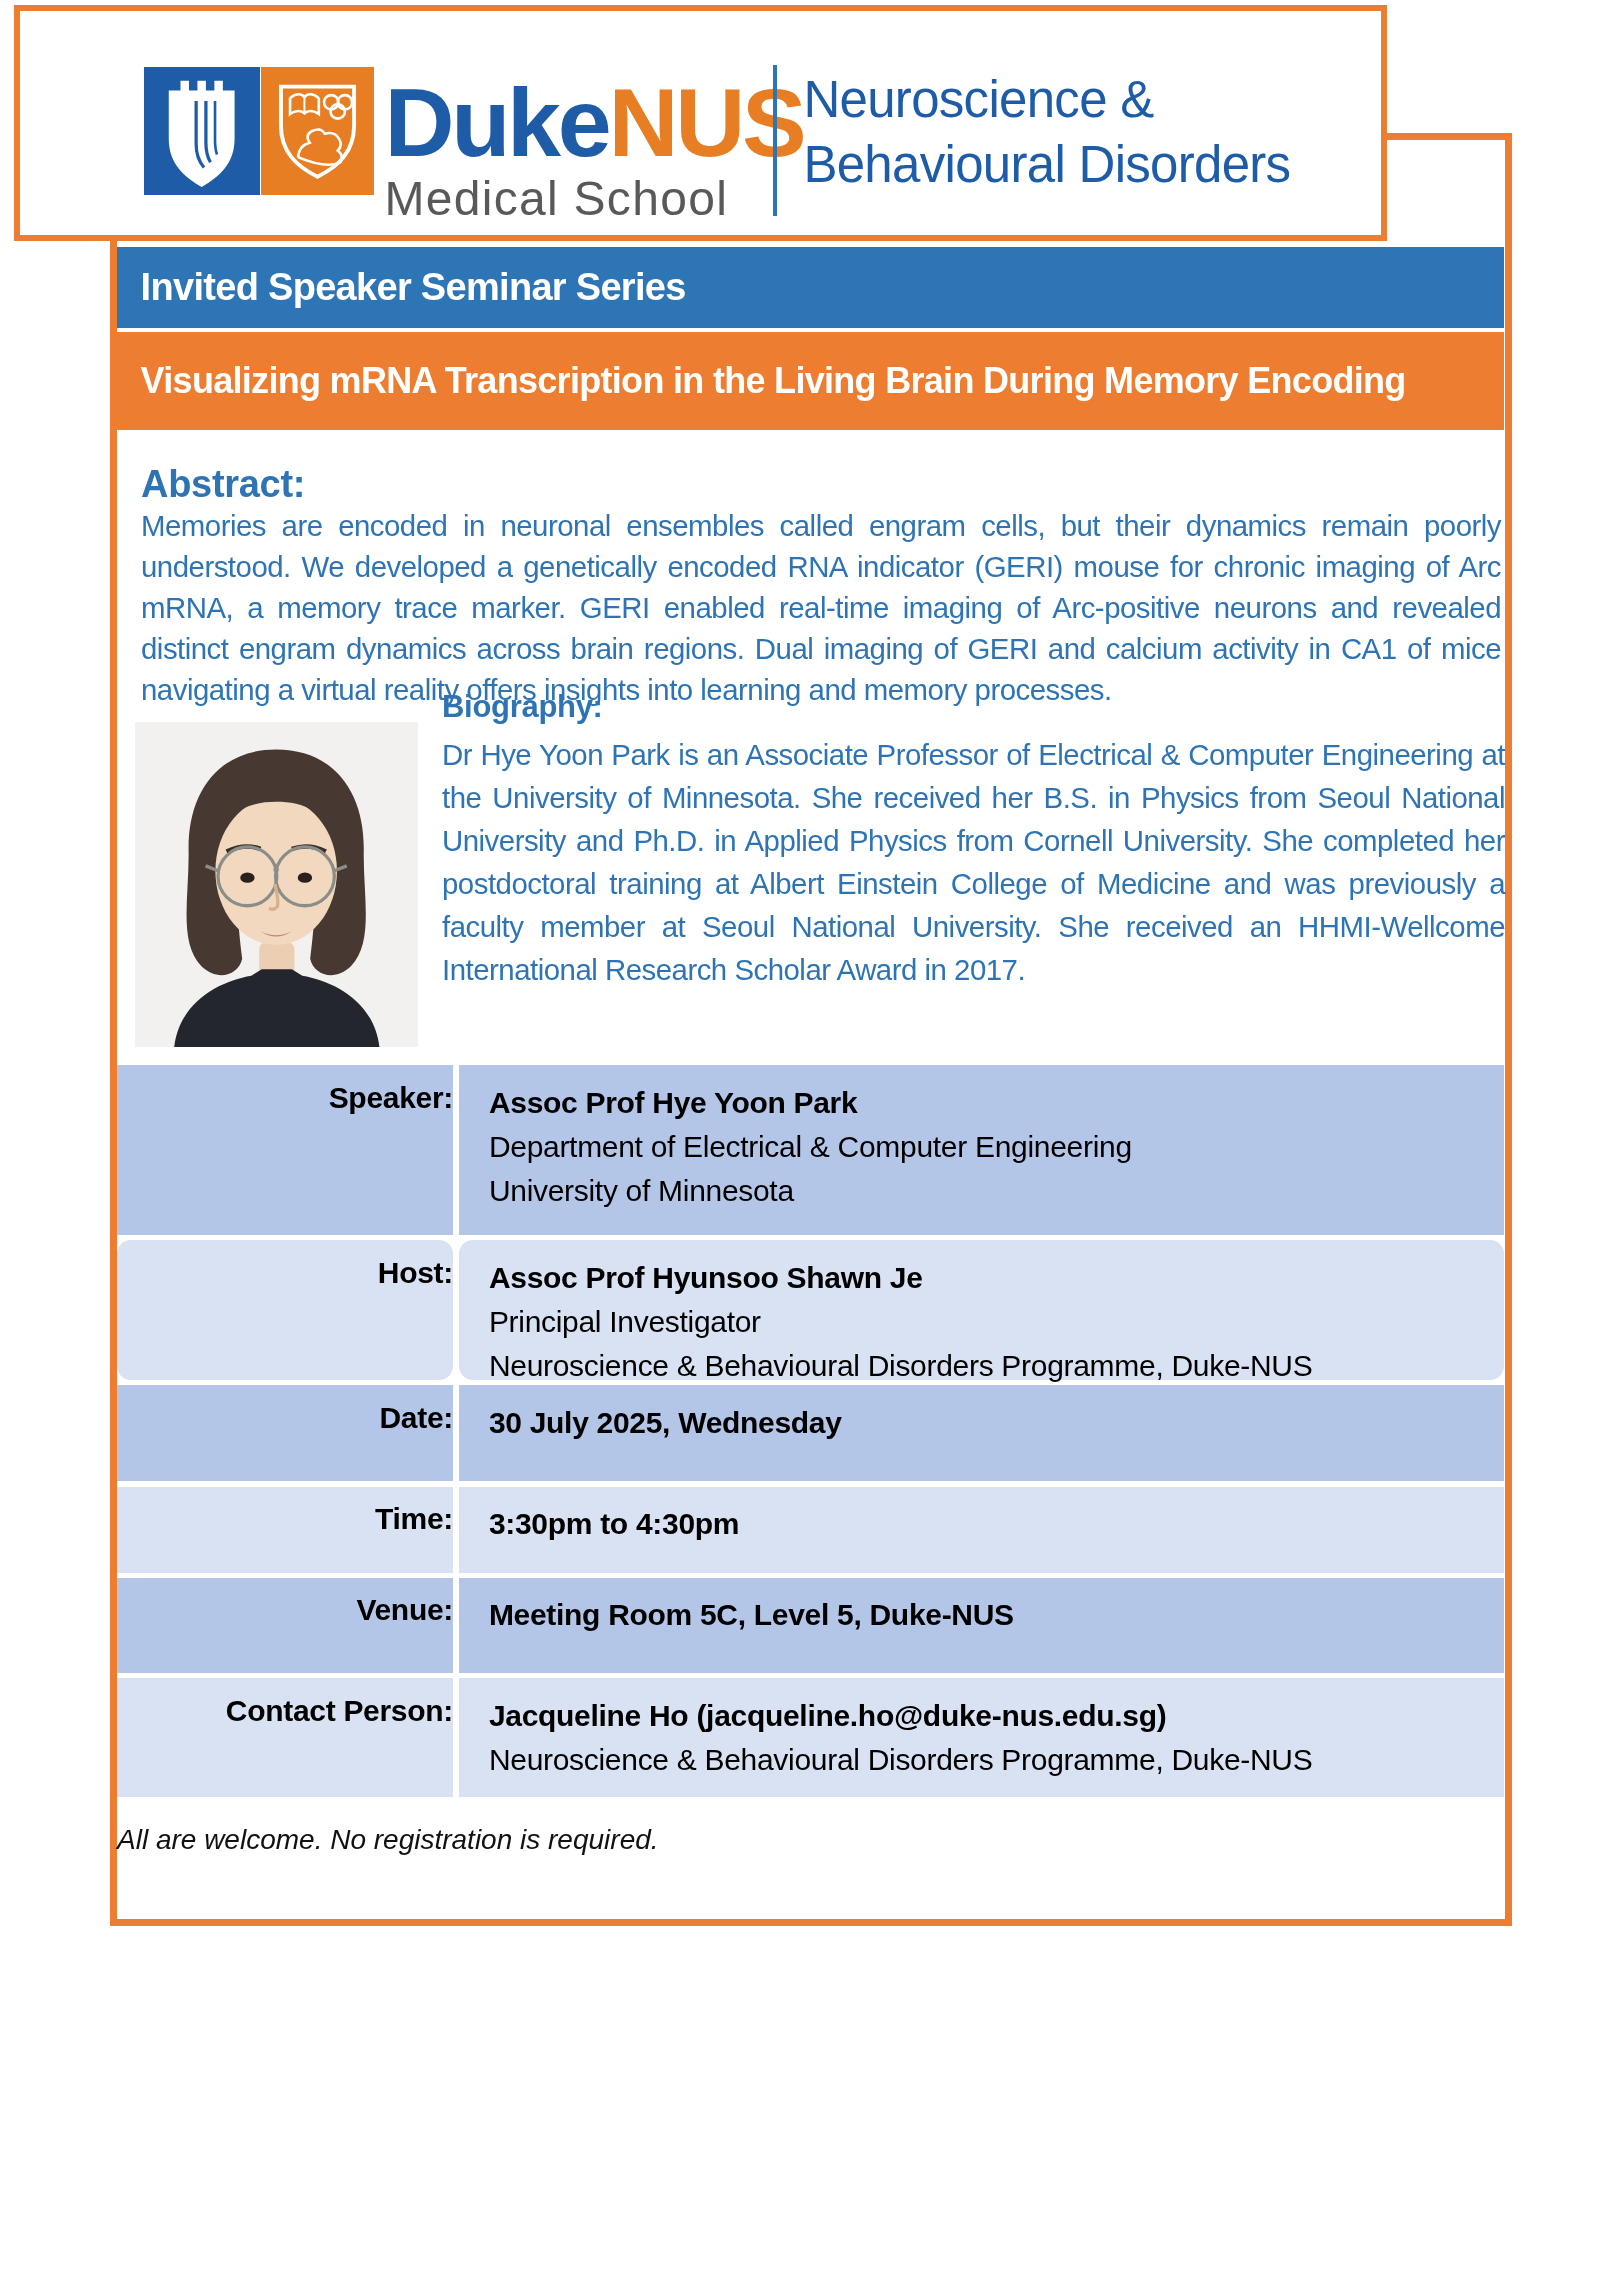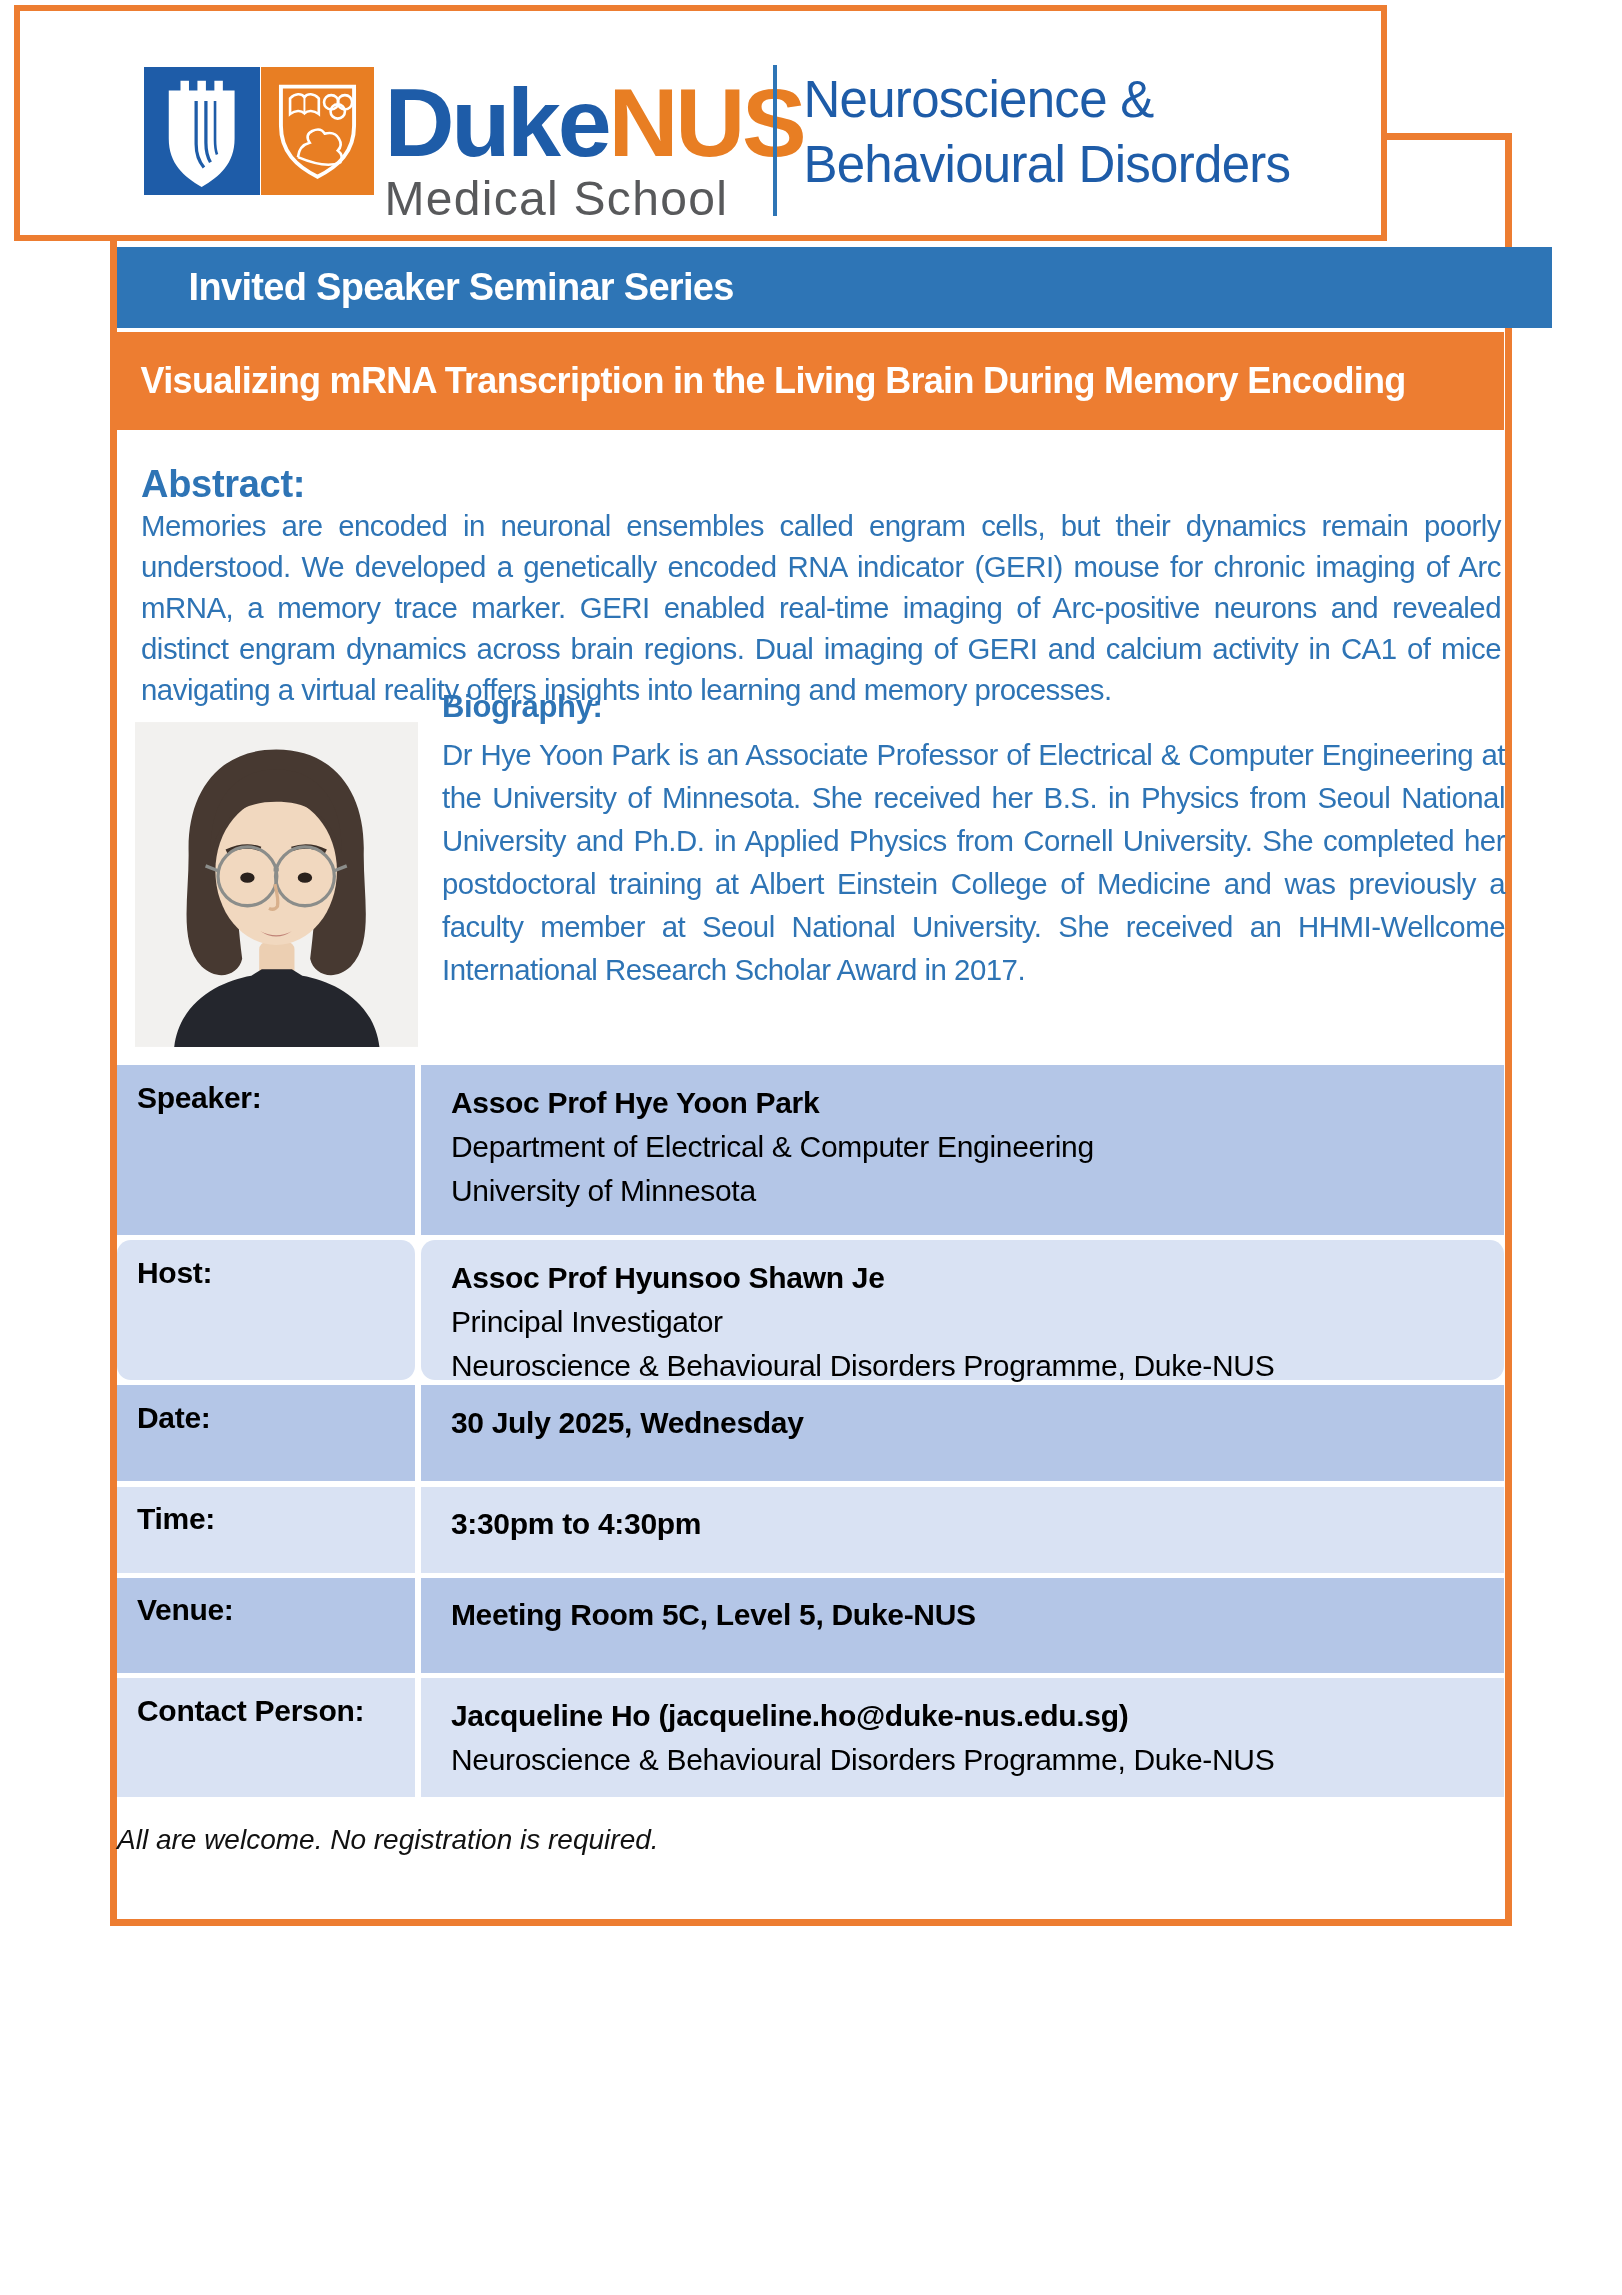--- a/index.html
+++ b/index.html
@@ -27,21 +27,21 @@
   .brand-nus{color:#E87E23;}
   .brand-sub{font-size:48px; color:#58595B; letter-spacing:1.3px; margin-top:3.9px; font-weight:400;}
   .logo-divider{position:absolute; left:753px; top:54px; width:3.9px; height:151px; background:#2E75B6;}
   .programme{
     position:absolute; left:783px; top:56px; color:#1E5CA8;
     font-size:51px; line-height:65px; font-weight:400; letter-spacing:-0.7px; white-space:nowrap;
   }
   
   .blue-bar{
     position:absolute; left:117px; top:247px; width:1387px; height:81px;
-    background:#2E75B6; z-index:2; display:flex; align-items:center;padding-left:48px;
+    background:#2E75B6; z-index:2; display:flex; align-items:center;
   }
   .blue-bar .bar-text{color:#fff; font-size:38px; font-weight:700; padding-left:23.6px; letter-spacing:-0.7px;}
   .orange-bar{
     position:absolute; left:117px; top:332px; width:1387px; height:98px;
     background:#ED7D31; z-index:2; display:flex; align-items:center;
   }
   .orange-bar .bar-text{color:#fff; font-size:36px; font-weight:700; padding-left:23.6px; letter-spacing:-0.7px;}
   
   .abstract-heading{
     position:absolute; left:141px; top:463px; z-index:2;
@@ -55,21 +55,21 @@
   .speaker-photo{position:absolute; left:135px; top:722px; width:283px; height:325px; z-index:2;}
   .speaker-photo svg{display:block; width:100%; height:100%;}
   .bio-block{position:absolute; left:442px; top:689px; width:1063px; z-index:2;}
   .bio-heading{color:#2E74B5; font-size:31px; font-weight:700; letter-spacing:-0.3px; margin-bottom:7.9px;}
   .bio-body{color:#2E74B5; font-size:29.4px; line-height:43px; text-align:justify; letter-spacing:-0.5px;}
   
   .details-table{position:absolute; left:117px; top:1065px; width:1387px; z-index:2;
     display:flex; flex-direction:column; gap:5.2px;}
   .row{display:flex; gap:5.9px;}
   .row .cell{box-sizing:border-box; padding-top:15.7px; font-size:30px; color:#000;}
-  .row .label{width:298px; font-weight:700; padding-left:20px; letter-spacing:-0.3px;}
+  .row .label{width:336px; font-weight:700; padding-left:40px; letter-spacing:-0.3px;text-align:right;}
   .row .value{flex:1; padding-left:30px; letter-spacing:-0.3px;}
   .row.dark .cell{background:#B4C6E7;}
   .row.light .cell{background:#D9E2F3;}
   .r0 .cell{height:170px;} .r1 .cell{height:140px;border-radius:14px;} .r2 .cell{height:96px;}
   .r3 .cell{height:86px;} .r4 .cell{height:95px;} .r5 .cell{height:119px;}
   .vline{line-height:44px; white-space:nowrap;}
   .vline:first-child{font-weight:700;}
   .vline:empty{display:none;}
   
   .footer-note{

